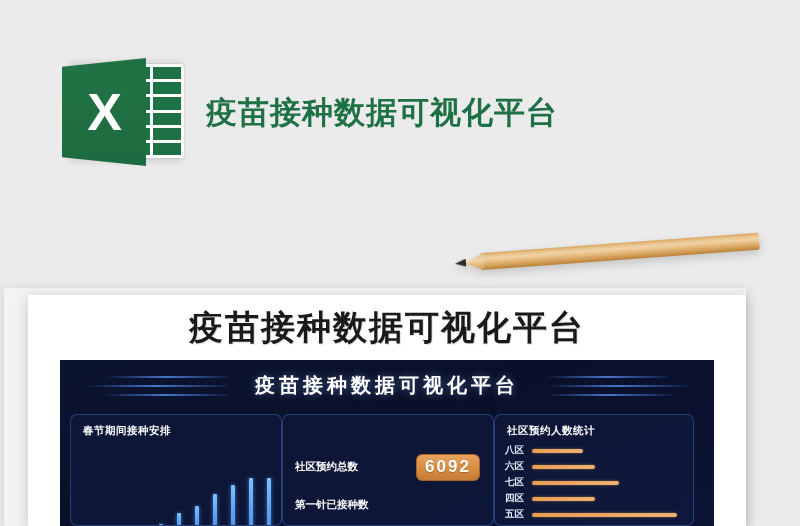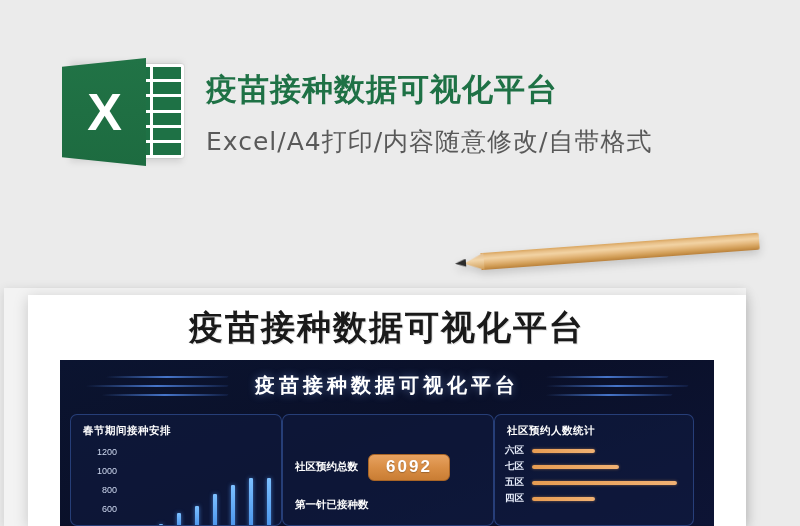--- a/index.html
+++ b/index.html
@@ -276,31 +276,32 @@
   }
   .stat-row { display: flex; align-items: center; gap: 10px; }
   .stat-label {
     color: #ffffff;
     font-size: 10.5px;
     font-weight: 700;
     white-space: nowrap;
     font-family: "DejaVu Sans", "Liberation Sans", sans-serif;
   }
   .badge {
-    width: 82px; height: 27px;
+    width: 64px; height: 27px;
     border-radius: 6px;
     display: flex;
     align-items: center;
     justify-content: center;
     color: #ffffff;
     font-size: 17px;
     font-weight: 700;
     letter-spacing: 2px;
     font-family: "Liberation Sans", sans-serif;
     text-shadow: 0 1px 1px rgba(0,0,0,0.25);
+    margin-left: 48px;
   }
   .badge.orange {
     background: linear-gradient(180deg,#e7a261 0%, #d98e45 50%, #c97d34 100%);
     border: 1px solid #a96526;
   }
   .badge.pink {
     background: linear-gradient(180deg,#f06fe0 0%, #e84fd0 50%, #d935bd 100%);
     border: 1px solid #b02a9a;
   }
 
@@ -351,21 +352,20 @@
           <span class="xl-cell"></span>
         <span class="xl-cell"></span>
           <span class="xl-cell"></span>
       </div>
       <div class="xl-left"></div>
       <div class="xl-x">X</div>
     </div>
 
     <div class="brand-text">
       <div class="brand-title">疫苗接种数据可视化平台</div>
-      <div class="brand-sub">Excel/A4打印/内容随意修改/自带格式</div>
     </div>
 
   </div>
 </div>
 
 <div class="pencil">
   <div class="pencil-body"></div>
   <div class="pencil-tip"></div>
   <div class="pencil-lead"></div>
 </div>
@@ -390,26 +390,20 @@
           <i></i>
           <i></i>
       </div>
     </div>
 
     <div class="panels">
 
       <div class="panel p1">
         <div class="panel-title">春节期间接种安排</div>
         <div class="chart">
-          <div class="yaxis">
-            <span style="top:2px">1200</span>
-            <span style="top:21px">1000</span>
-            <span style="top:40px">800</span>
-            <span style="top:59px">600</span>
-          </div>
           <div class="plot" id="vbars">
               <div class="bar" style="height: 0px; background: linear-gradient(rgb(124, 192, 255) 0%, rgb(74, 149, 236) 100%);"></div>
               <div class="bar" style="height: 0px; background: linear-gradient(rgb(124, 192, 255) 0%, rgb(74, 149, 236) 100%);"></div>
               <div class="bar" style="height: 2.6px; background: linear-gradient(rgb(124, 192, 255) 0%, rgb(74, 149, 236) 100%);"></div>
               <div class="bar" style="height: 13.8667px; background: linear-gradient(rgb(124, 192, 255) 0%, rgb(74, 149, 236) 100%);"></div>
               <div class="bar" style="height: 20.8px; background: linear-gradient(rgb(124, 192, 255) 0%, rgb(74, 149, 236) 100%);"></div>
               <div class="bar" style="height: 32.9333px; background: linear-gradient(rgb(124, 192, 255) 0%, rgb(74, 149, 236) 100%);"></div>
               <div class="bar" style="height: 41.6px; background: linear-gradient(rgb(124, 192, 255) 0%, rgb(74, 149, 236) 100%);"></div>
               <div class="bar" style="height: 48.5333px; background: linear-gradient(rgb(124, 192, 255) 0%, rgb(74, 149, 236) 100%);"></div>
               <div class="bar" style="height: 48.5333px; background: linear-gradient(rgb(124, 192, 255) 0%, rgb(74, 149, 236) 100%);"></div>
@@ -426,41 +420,47 @@
             <div class="stat-row">
               <div class="stat-label">第一针已接种数</div>
             </div>
           </div>
       </div>
 
       <div class="panel p3">
         <div class="panel-title">社区预约人数统计</div>
         <div class="hbars" id="hbars">
             <div class="hbar-row">
+              <div class="hbar-label">八区</div>
+              <div class="hbar-track">
+                <div class="hbar-fill" style="width: 33.1034%;"></div>
+              </div>
+            </div>
+            <div class="hbar-row">
               <div class="hbar-label">六区</div>
               <div class="hbar-track">
                 <div class="hbar-fill" style="width: 41.3793%;"></div>
               </div>
             </div>
             <div class="hbar-row">
               <div class="hbar-label">七区</div>
               <div class="hbar-track">
                 <div class="hbar-fill" style="width: 56.5517%;"></div>
               </div>
             </div>
             <div class="hbar-row">
+              <div class="hbar-label">四区</div>
+              <div class="hbar-track">
+                <div class="hbar-fill" style="width: 41.3793%;"></div>
+              </div>
+            </div>
+            <div class="hbar-row">
               <div class="hbar-label">五区</div>
               <div class="hbar-track">
                 <div class="hbar-fill" style="width: 94.4828%;"></div>
               </div>
             </div>
-            <div class="hbar-row">
-              <div class="hbar-label">四区</div>
-              <div class="hbar-track">
-                <div class="hbar-fill" style="width: 41.3793%;"></div>
-              </div>
-            </div>
           </div>
       </div>
 
     </div>
   </div>
 </div>
 
 </body></html>

